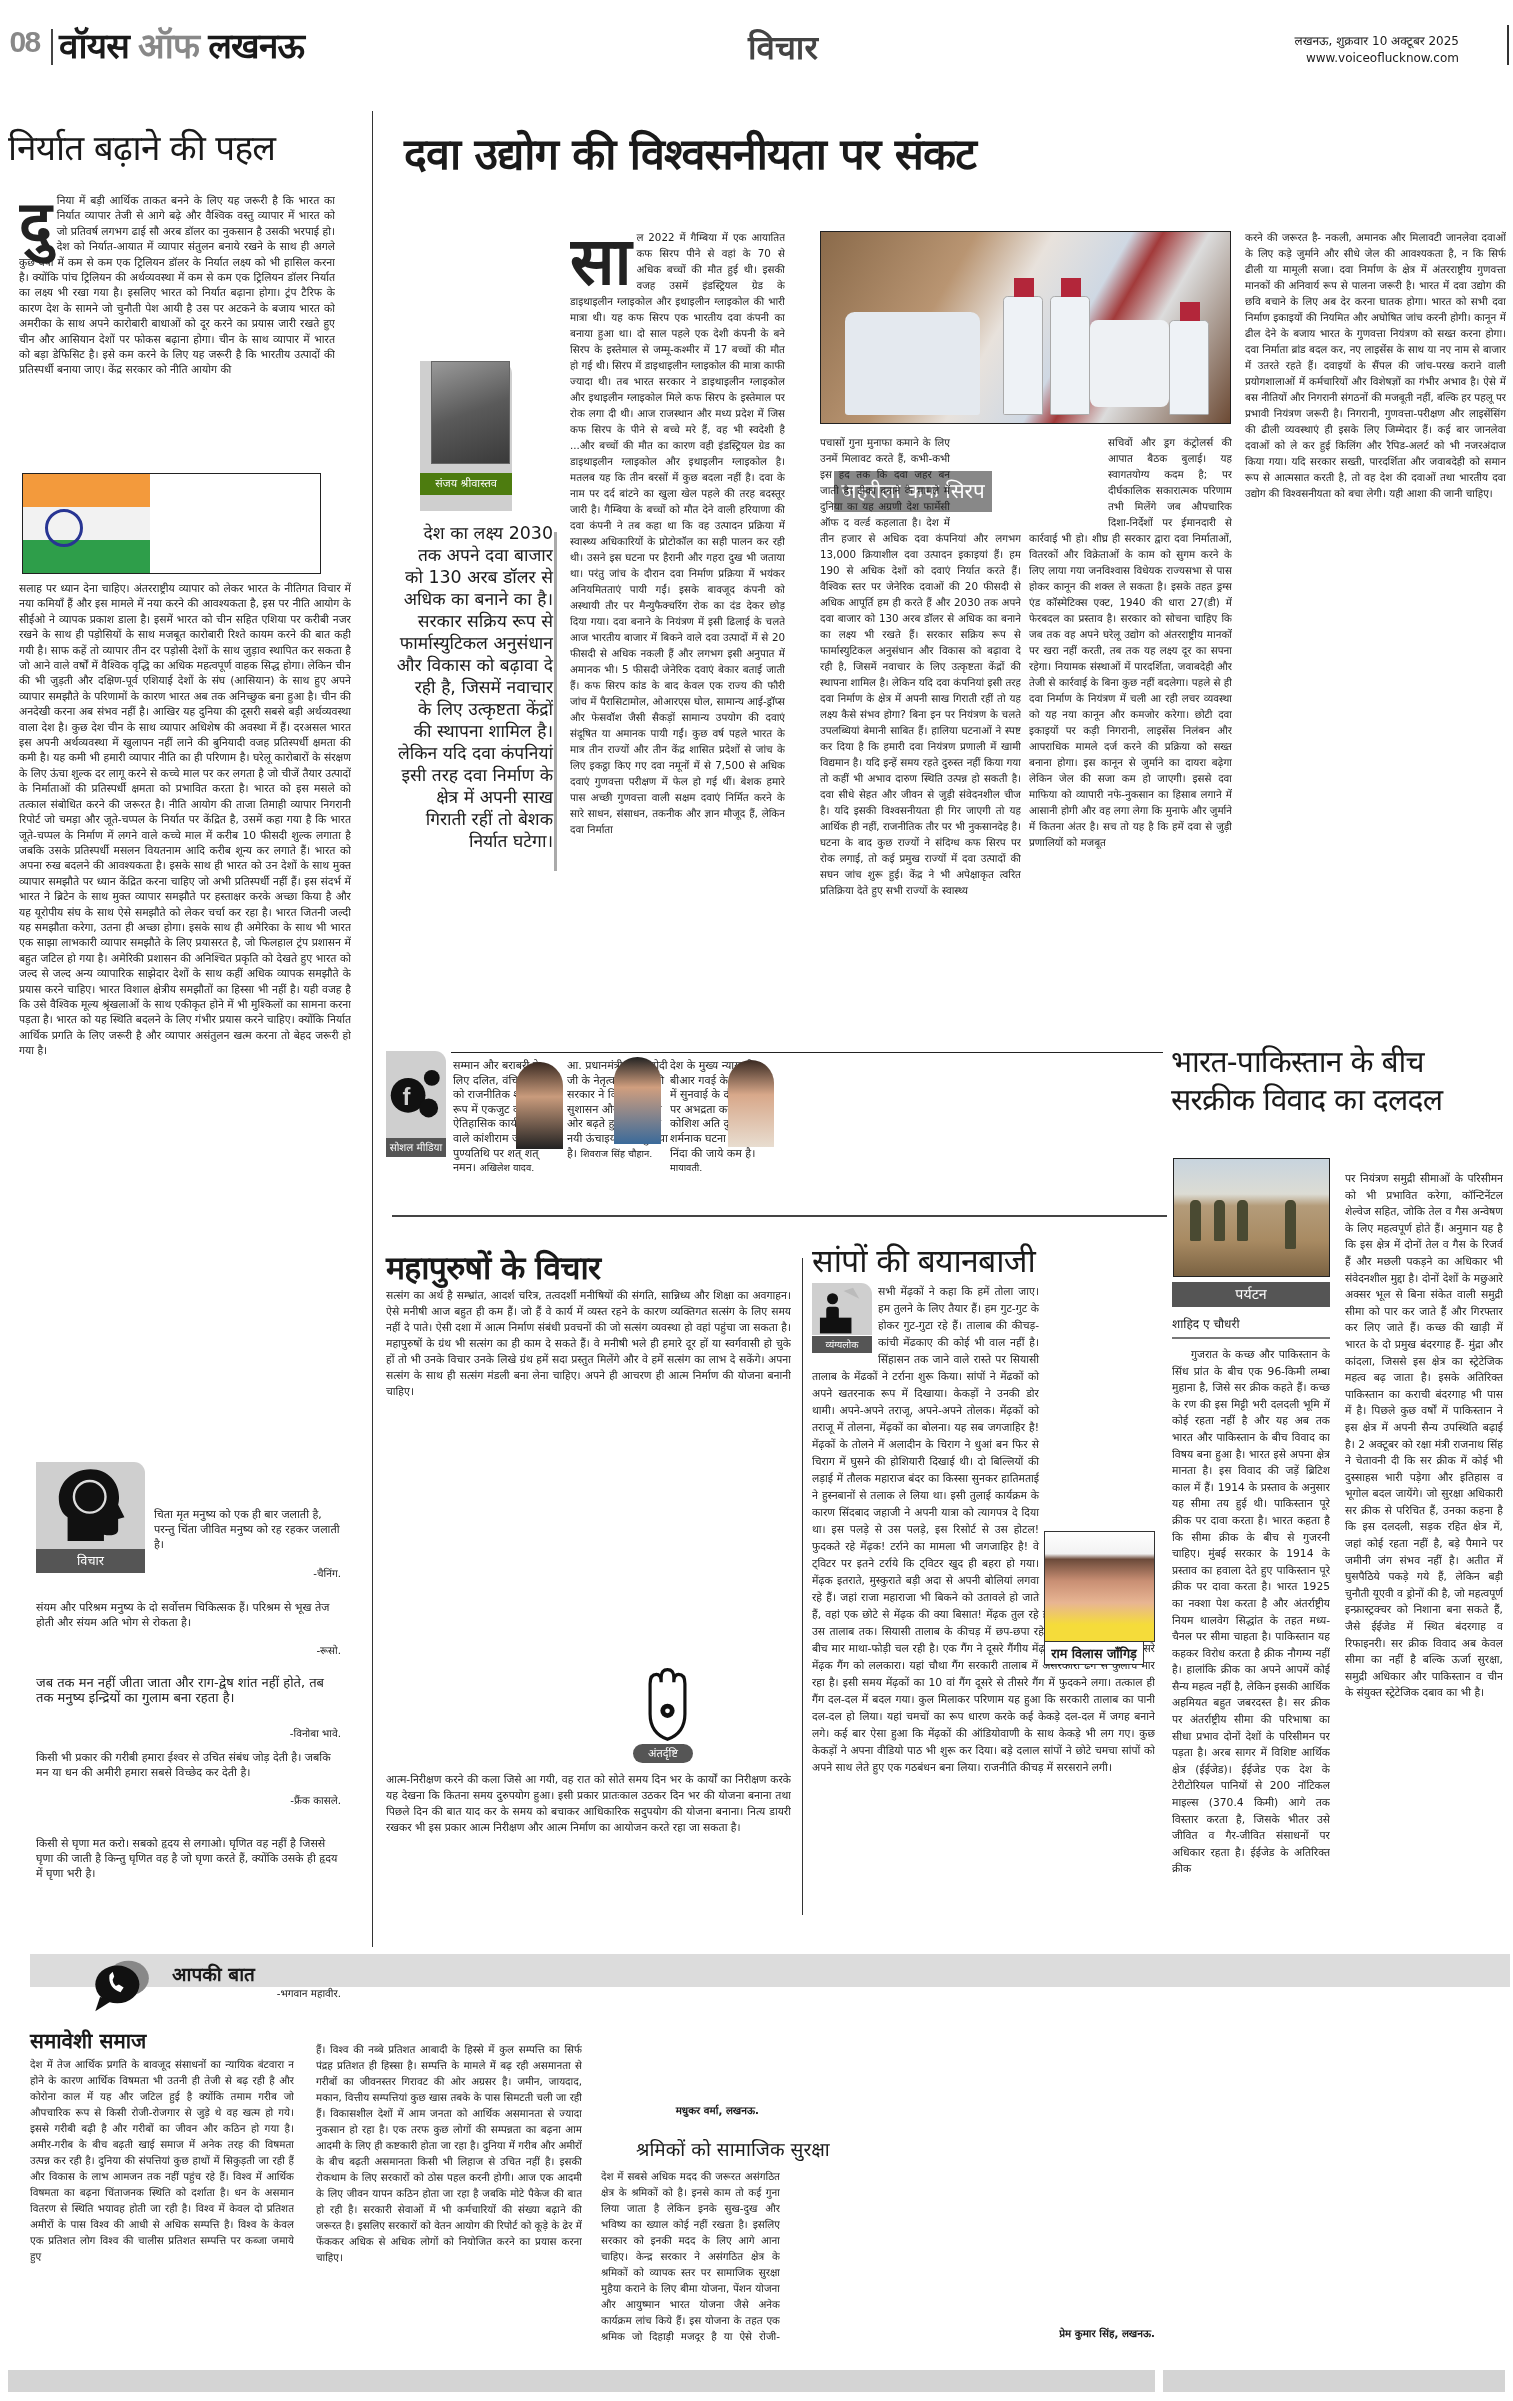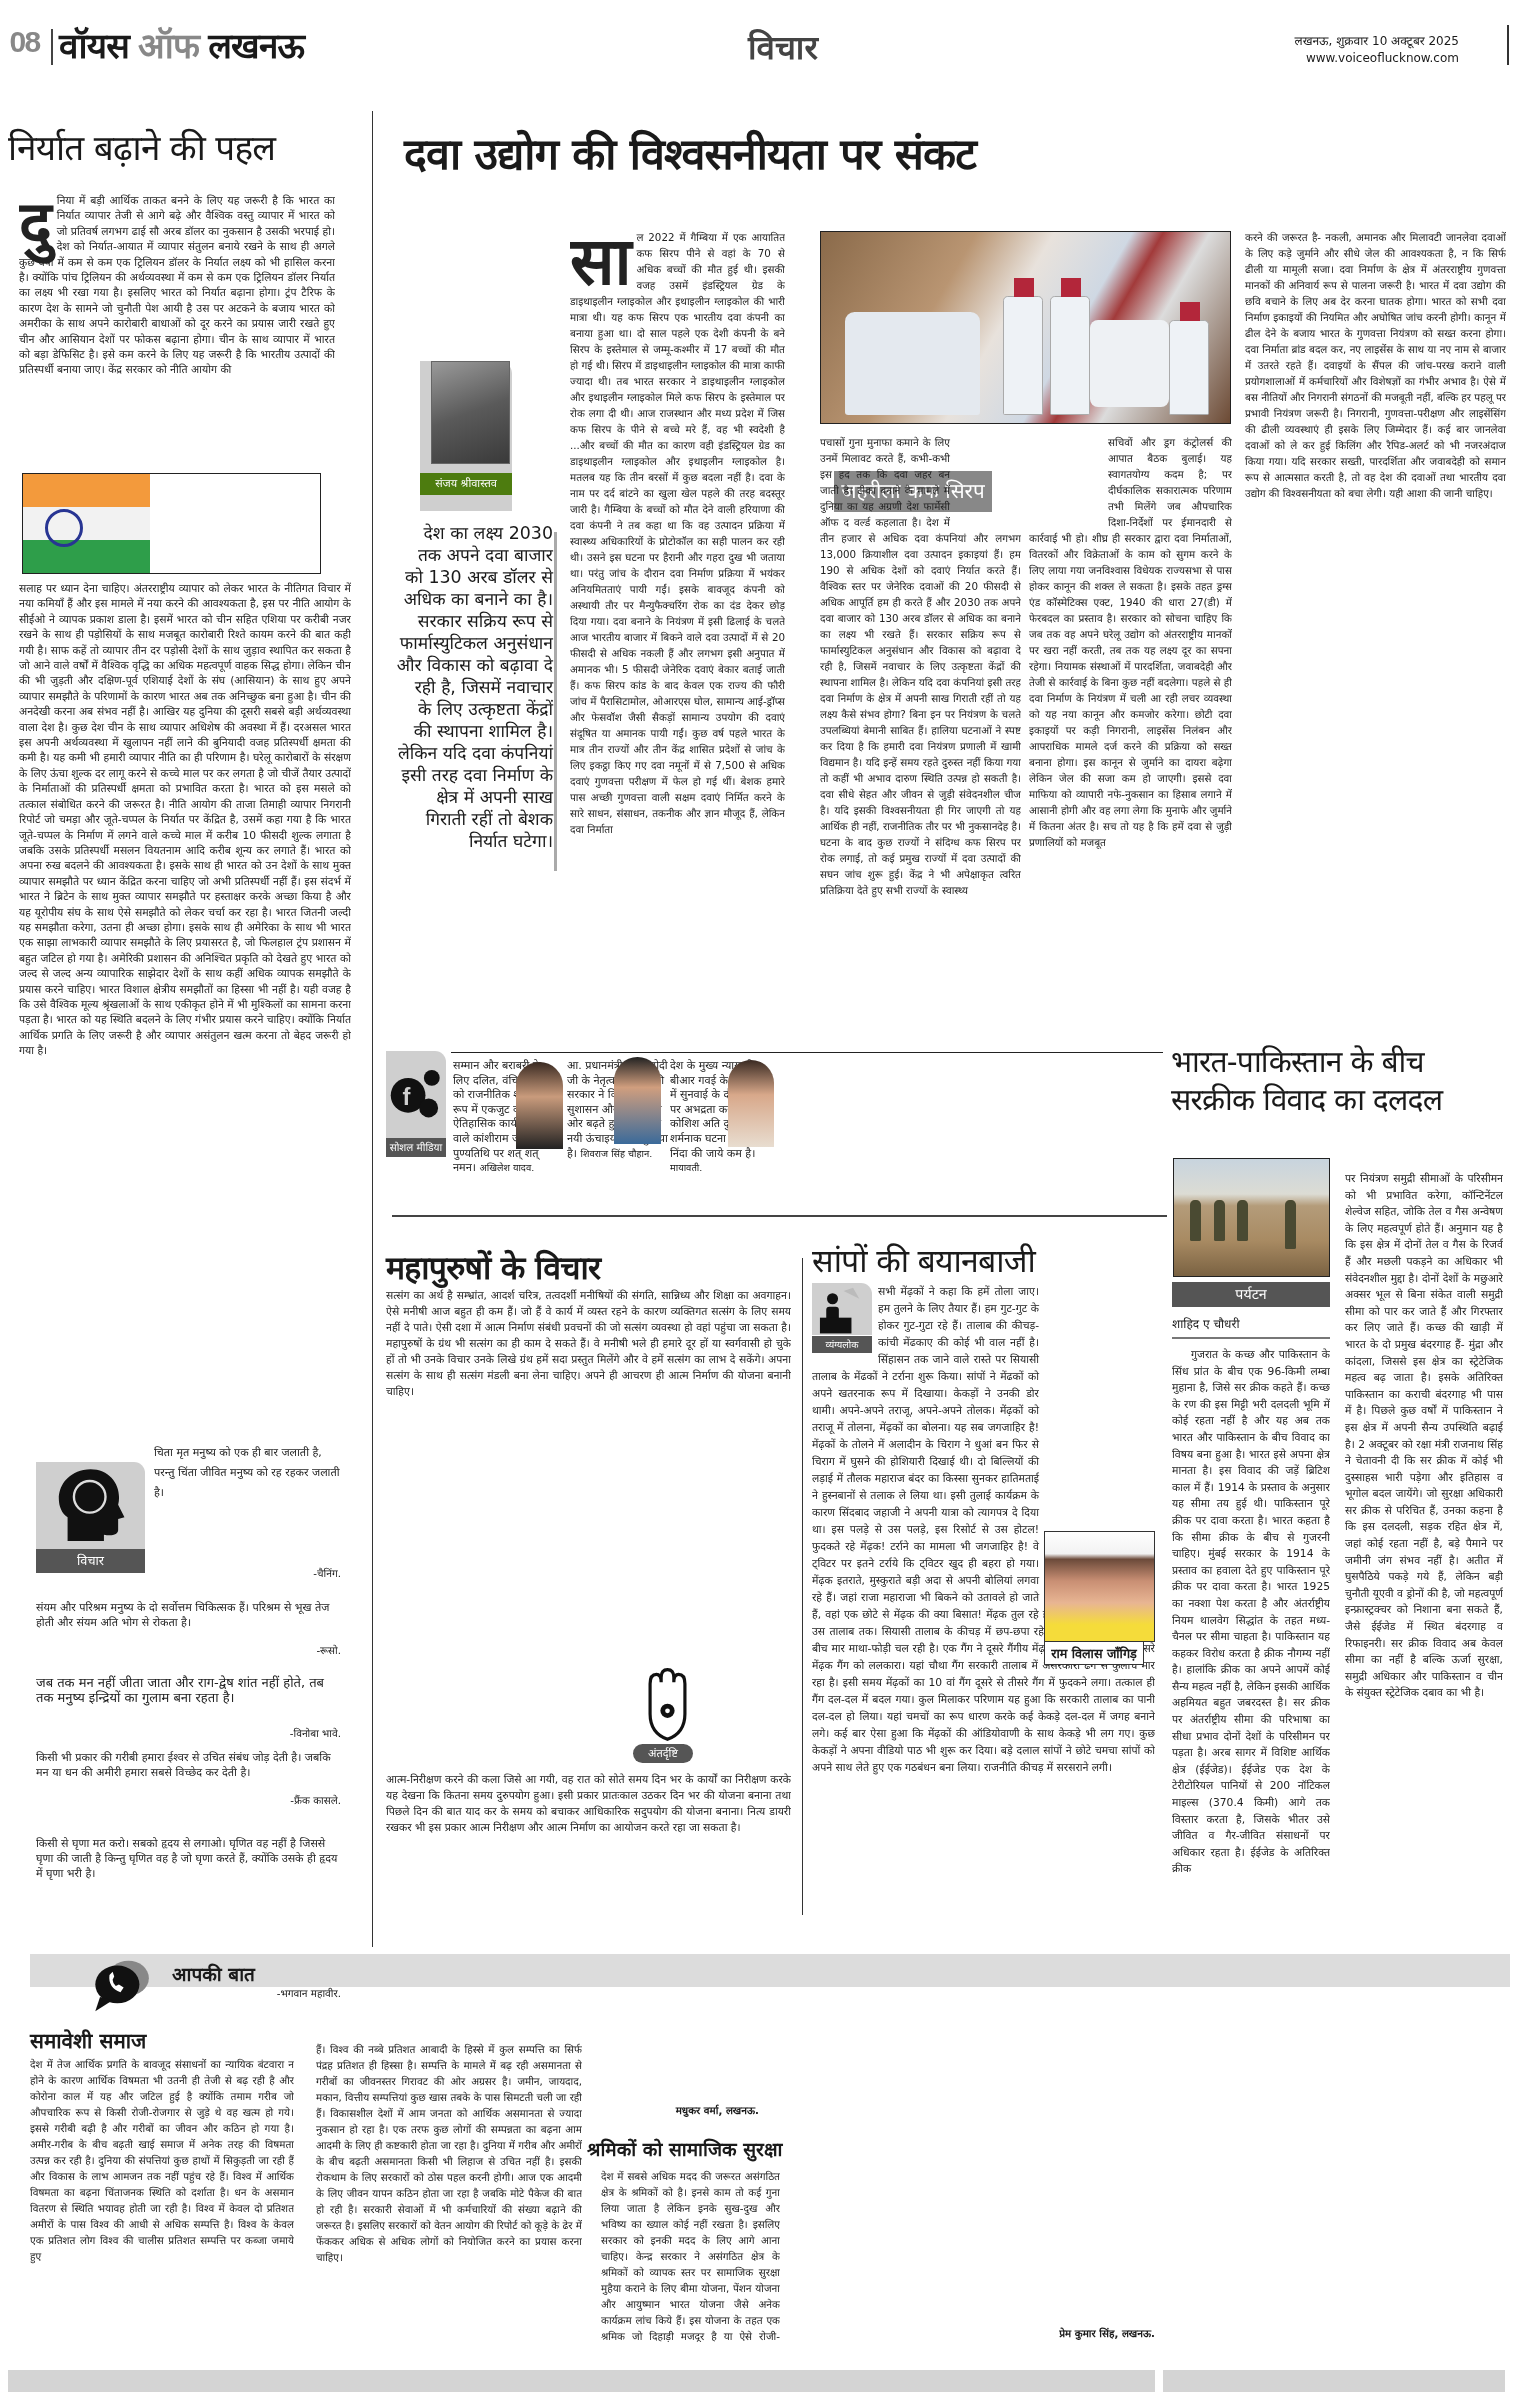--- a/index.html
+++ b/index.html
@@ -116,21 +116,21 @@
 <div class="abs txt" style="left:19px;top:581px;width:332px;height:823px;overflow:hidden">सलाह पर ध्यान देना चाहिए। अंतरराष्ट्रीय व्यापार को लेकर भारत के नीतिगत विचार में नया कमियाँ हैं और इस मामले में नया करने की आवश्यकता है, इस पर नीति आयोग के सीईओ ने व्यापक प्रकाश डाला है। इसमें भारत को चीन सहित एशिया पर करीबी नजर रखने के साथ ही पड़ोसियों के साथ मजबूत कारोबारी रिश्ते कायम करने की बात कही गयी है। साफ कहें तो व्यापार तीन दर पड़ोसी देशों के साथ जुड़ाव स्थापित कर सकता है जो आने वाले वर्षों में वैश्विक वृद्धि का अधिक महत्वपूर्ण वाहक सिद्ध होगा। लेकिन चीन की भी जुड़ती और दक्षिण-पूर्व एशियाई देशों के संघ (आसियान) के साथ हुए अपने व्यापार समझौते के परिणामों के कारण भारत अब तक अनिच्छुक बना हुआ है। चीन की अनदेखी करना अब संभव नहीं है। आखिर यह दुनिया की दूसरी सबसे बड़ी अर्थव्यवस्था वाला देश है। कुछ देश चीन के साथ व्यापार अधिशेष की अवस्था में हैं। दरअसल भारत इस अपनी अर्थव्यवस्था में खुलापन नहीं लाने की बुनियादी वजह प्रतिस्पर्धी क्षमता की कमी है। यह कमी भी हमारी व्यापार नीति का ही परिणाम है। घरेलू कारोबारों के संरक्षण के लिए ऊंचा शुल्क दर लागू करने से कच्चे माल पर कर लगता है जो चीजें तैयार उत्पादों के निर्माताओं की प्रतिस्पर्धी क्षमता को प्रभावित करता है। भारत को इस मसले को तत्काल संबोधित करने की जरूरत है। नीति आयोग की ताजा तिमाही व्यापार निगरानी रिपोर्ट जो चमड़ा और जूते-चप्पल के निर्यात पर केंद्रित है, उसमें कहा गया है कि भारत जूते-चप्पल के निर्माण में लगने वाले कच्चे माल में करीब 10 फीसदी शुल्क लगाता है जबकि उसके प्रतिस्पर्धी मसलन वियतनाम आदि करीब शून्य कर लगाते हैं। भारत को अपना रुख बदलने की आवश्यकता है। इसके साथ ही भारत को उन देशों के साथ मुक्त व्यापार समझौते पर ध्यान केंद्रित करना चाहिए जो अभी प्रतिस्पर्धी नहीं हैं। इस संदर्भ में भारत ने ब्रिटेन के साथ मुक्त व्यापार समझौते पर हस्ताक्षर करके अच्छा किया है और यह यूरोपीय संघ के साथ ऐसे समझौते को लेकर चर्चा कर रहा है। भारत जितनी जल्दी यह समझौता करेगा, उतना ही अच्छा होगा। इसके साथ ही अमेरिका के साथ भी भारत एक साझा लाभकारी व्यापार समझौते के लिए प्रयासरत है, जो फिलहाल ट्रंप प्रशासन में बहुत जटिल हो गया है। अमेरिकी प्रशासन की अनिश्चित प्रकृति को देखते हुए भारत को जल्द से जल्द अन्य व्यापारिक साझेदार देशों के साथ कहीं अधिक व्यापक समझौते के प्रयास करने चाहिए। भारत विशाल क्षेत्रीय समझौतों का हिस्सा भी नहीं है। यही वजह है कि उसे वैश्विक मूल्य श्रृंखलाओं के साथ एकीकृत होने में भी मुश्किलों का सामना करना पड़ता है। भारत को यह स्थिति बदलने के लिए गंभीर प्रयास करने चाहिए। क्योंकि निर्यात आर्थिक प्रगति के लिए जरूरी है और व्यापार असंतुलन खत्म करना तो बेहद जरूरी हो गया है।</div>
 
 <div class="abs icon-tile" style="left:36px;top:1462px;width:109px;height:87px">
   <svg width="109" height="87" viewBox="0 0 138 110">
     <path d="M40 100 V70 C22 58 24 18 60 10 C92 4 110 30 104 54 L112 70 L104 72 L104 86 C104 92 96 94 86 92 L86 100 Z" fill="#111"></path>
     <circle cx="68" cy="44" r="20" fill="none" stroke="#ddd" stroke-width="3"></circle>
   </svg>
 </div>
 <div class="abs icon-label" style="left:36px;top:1549px;width:109px;height:24px;line-height:24px;font-size:12.7px">विचार</div>
 
-<div class="abs txt" style="left:154px;top:1443px;width:187px;font-size:11px;line-height:20px;text-align:left">चिता मृत मनुष्य को एक ही बार जलाती है, परन्तु चिंता जीवित मनुष्य को रह रहकर जलाती है।</div>
+<div class="abs txt" style="left:154px;top:1507px;width:187px;font-size:11px;line-height:15px;text-align:left">चिता मृत मनुष्य को एक ही बार जलाती है, परन्तु चिंता जीवित मनुष्य को रह रहकर जलाती है।</div>
 <div class="abs cap" style="left:237px;top:1566px;width:104px">-चैनिंग.</div>
 
 <div class="abs txt" style="left:36px;top:1600px;width:305px;font-size:11px;line-height:15px;text-align:left">संयम और परिश्रम मनुष्य के दो सर्वोत्तम चिकित्सक हैं। परिश्रम से भूख तेज होती और संयम अति भोग से रोकता है।</div>
 <div class="abs cap" style="left:237px;top:1643px;width:104px">-रूसो.</div>
 
 <div class="abs txt" style="left:36px;top:1675px;width:305px;font-size:13px;line-height:15px;text-align:left">जब तक मन नहीं जीता जाता और राग-द्वेष शांत नहीं होते, तब तक मनुष्य इन्द्रियों का गुलाम बना रहता है।</div>
 <div class="abs cap" style="left:237px;top:1726px;width:104px">-विनोबा भावे.</div>
 
 <div class="abs txt" style="left:36px;top:1750px;width:305px;font-size:11px;line-height:15px;text-align:left">किसी भी प्रकार की गरीबी हमारा ईश्वर से उचित संबंध जोड़ देती है। जबकि मन या धन की अमीरी हमारा सबसे विच्छेद कर देती है।</div>
 <div class="abs cap" style="left:237px;top:1793px;width:104px">-फ्रैंक कासले.</div>
@@ -255,20 +255,20 @@
     <path d="M26 24 Q24 40 40 46 L44 40 L38 36 L34 38 Q30 34 30 30 L32 26 L30 20 Z" fill="#fff"></path>
   </svg>
 </div>
 <div class="abs aapki-title">आपकी बात</div>
 
 <h3 class="abs" style="left:30px;top:2026px;font-size:20.6px;font-weight:bold">समावेशी समाज</h3>
 <div class="abs txt" style="left:30px;top:2056px;width:264px;height:285px;overflow:hidden;font-size:10.3px;line-height:16px">देश में तेज आर्थिक प्रगति के बावजूद संसाधनों का न्यायिक बंटवारा न होने के कारण आर्थिक विषमता भी उतनी ही तेजी से बढ़ रही है और कोरोना काल में यह और जटिल हुई है क्योंकि तमाम गरीब जो औपचारिक रूप से किसी रोजी-रोजगार से जुड़े थे वह खत्म हो गये। इससे गरीबी बढ़ी है और गरीबों का जीवन और कठिन हो गया है। अमीर-गरीब के बीच बढ़ती खाई समाज में अनेक तरह की विषमता उत्पन्न कर रही है। दुनिया की संपत्तियां कुछ हाथों में सिकुड़ती जा रही हैं और विकास के लाभ आमजन तक नहीं पहुंच रहे हैं। विश्व में आर्थिक विषमता का बढ़ना चिंताजनक स्थिति को दर्शाता है। धन के असमान वितरण से स्थिति भयावह होती जा रही है। विश्व में केवल दो प्रतिशत अमीरों के पास विश्व की आधी से अधिक सम्पत्ति है। विश्व के केवल एक प्रतिशत लोग विश्व की चालीस प्रतिशत सम्पत्ति पर कब्जा जमाये हुए</div>
 <div class="abs txt" style="left:316px;top:2041px;width:266px;height:301px;overflow:hidden;font-size:10.3px;line-height:16px">हैं। विश्व की नब्बे प्रतिशत आबादी के हिस्से में कुल सम्पत्ति का सिर्फ पंद्रह प्रतिशत ही हिस्सा है। सम्पत्ति के मामले में बढ़ रही असमानता से गरीबों का जीवनस्तर गिरावट की ओर अग्रसर है। जमीन, जायदाद, मकान, वित्तीय सम्पत्तियां कुछ खास तबके के पास सिमटती चली जा रही हैं। विकासशील देशों में आम जनता को आर्थिक असमानता से ज्यादा नुकसान हो रहा है। एक तरफ कुछ लोगों की सम्पन्नता का बढ़ना आम आदमी के लिए ही कष्टकारी होता जा रहा है। दुनिया में गरीब और अमीरों के बीच बढ़ती असमानता किसी भी लिहाज से उचित नहीं है। इसकी रोकथाम के लिए सरकारों को ठोस पहल करनी होगी। आज एक आदमी के लिए जीवन यापन कठिन होता जा रहा है जबकि मोटे पैकेज की बात हो रही है। सरकारी सेवाओं में भी कर्मचारियों की संख्या बढ़ाने की जरूरत है। इसलिए सरकारों को वेतन आयोग की रिपोर्ट को कूड़े के ढेर में फेंककर अधिक से अधिक लोगों को नियोजित करने का प्रयास करना चाहिए।</div>
 <div class="abs" style="left:601px;top:2103px;width:158px;font-size:10.3px;font-weight:bold;text-align:right">मधुकर वर्मा, लखनऊ.</div>
 
-<h3 class="abs" style="left:587px;top:2136px;font-size:19px;font-weight:bold">श्रमिकों को सामाजिक सुरक्षा</h3>
+<h3 class="abs" style="left:636px;top:2136px;font-size:19px;font-weight:normal">श्रमिकों को सामाजिक सुरक्षा</h3>
 <div class="abs txt" style="left:601px;top:2168px;width:179px;height:174px;overflow:hidden;font-size:10.3px;line-height:16px">देश में सबसे अधिक मदद की जरूरत असंगठित क्षेत्र के श्रमिकों को है। इनसे काम तो कई गुना लिया जाता है लेकिन इनके सुख-दुख और भविष्य का ख्याल कोई नहीं रखता है। इसलिए सरकार को इनकी मदद के लिए आगे आना चाहिए। केन्द्र सरकार ने असंगठित क्षेत्र के श्रमिकों को व्यापक स्तर पर सामाजिक सुरक्षा मुहैया कराने के लिए बीमा योजना, पेंशन योजना और आयुष्मान भारत योजना जैसे अनेक कार्यक्रम लांच किये हैं। इस योजना के तहत एक श्रमिक जो दिहाड़ी मजदूर है या ऐसे रोजी-रोजगार से जुड़ा है जिसमें उसकी कोई निश्चित आय नहीं है, उसे भी पेंशन मिलेगी। इससे न सिर्फ उन्हें मदद मिलेगी है बल्कि उन करोड़ों श्रमिकों तक सामाजिक सुरक्षा का विस्तार होगा जिनको वृद्धावस्था में कोई मदद नहीं मिलती थी। लेकिन इस योजना में कुछ खामियां हैं। अगर सरकार इनमें सुधार करती है तो यह और अधिक प्रभावी एवं कल्याणकारी बन जायेगी। दरअसल असंगठित क्षेत्र के श्रमिकों को सभी संस्थान अपने लिए इस्तेमाल करते हैं। उनके श्रम का लाभ उठाते हैं लेकिन उनके स्वास्थ्य, सामाजिक सुरक्षा, शिक्षा आदि का कोई प्रबंध नहीं रहता है। सरकार अपने कर्मियों के लिए सारी सुविधाएं देती हैं। यही बात जब गरीब श्रमिकों को देनी की आती है, तो सबकी जेब तंग हो जाती है।</div>
 <div class="abs txt" style="left:791px;top:2041px;width:187px;height:269px;overflow:hidden;font-size:10.3px;line-height:16px"></div>
 <div class="abs" style="left:799px;top:2326px;width:356px;font-size:10.3px;font-weight:bold;text-align:right">प्रेम कुमार सिंह, लखनऊ.</div>
 
 <div class="abs footer-bar"></div>
 <div class="abs footer-bar2"></div>
 
 
 </body></html>

